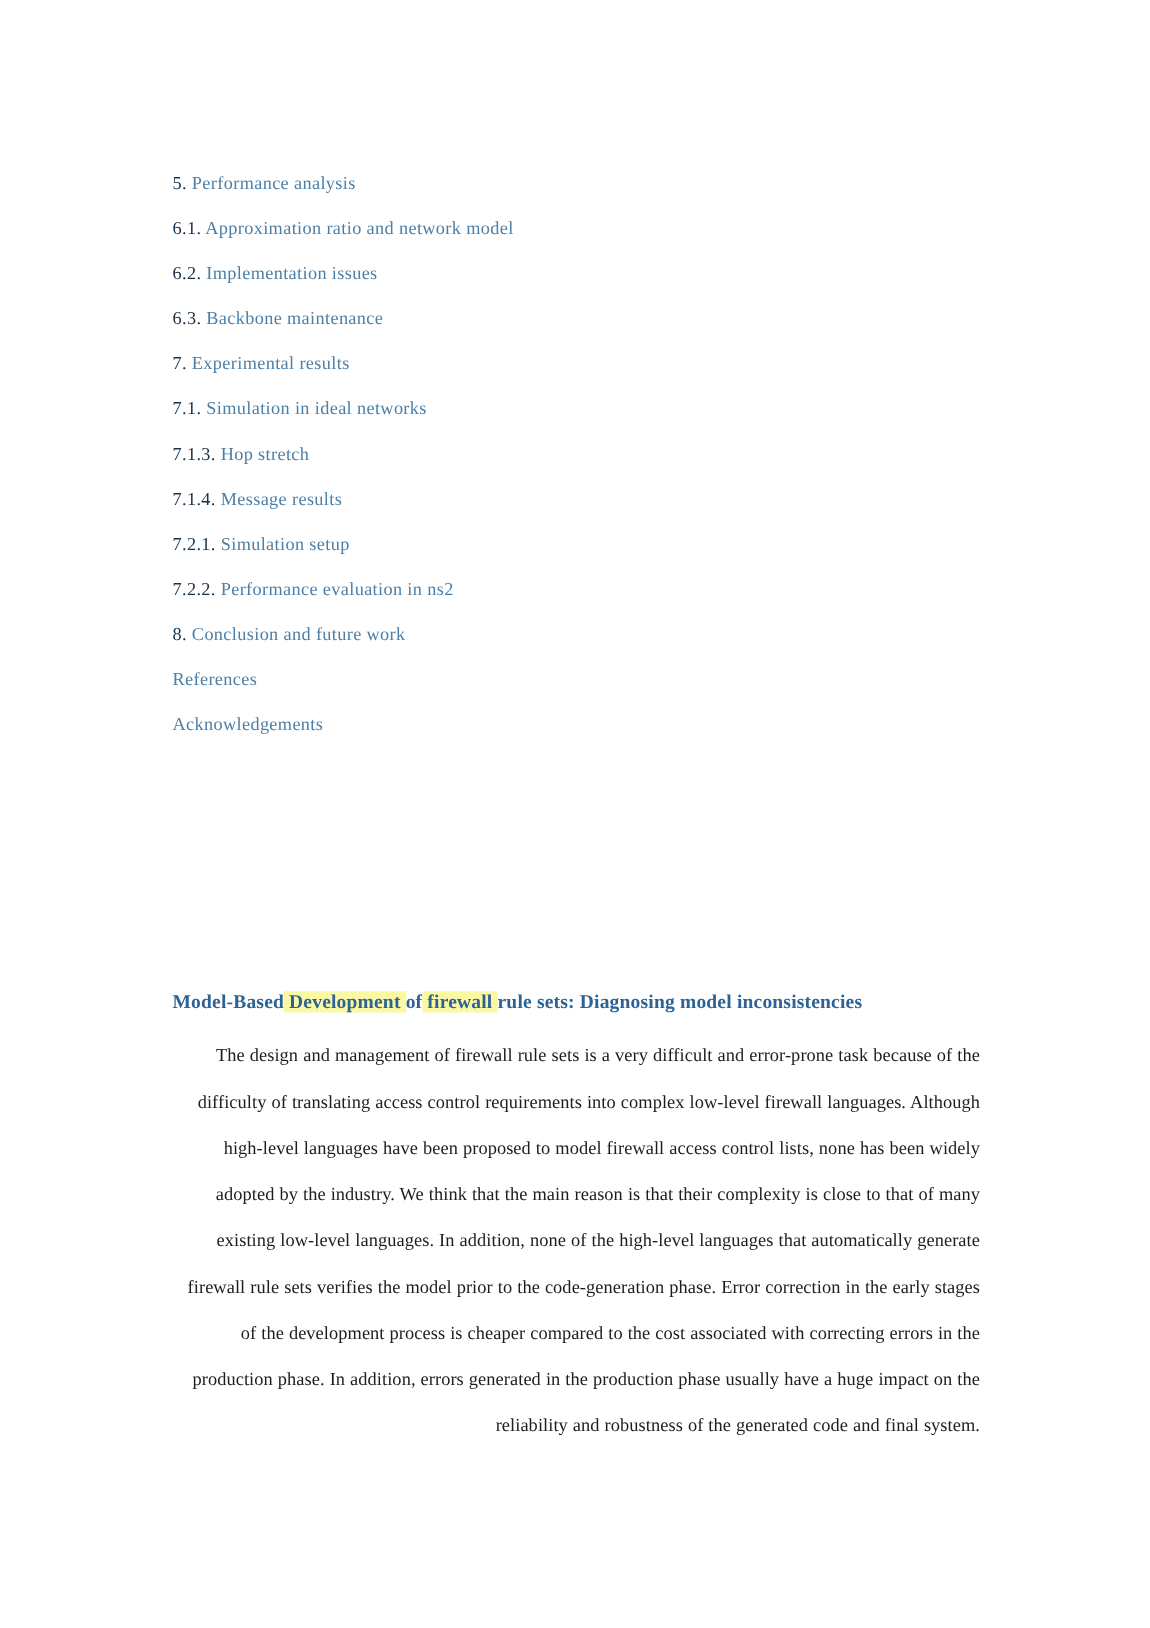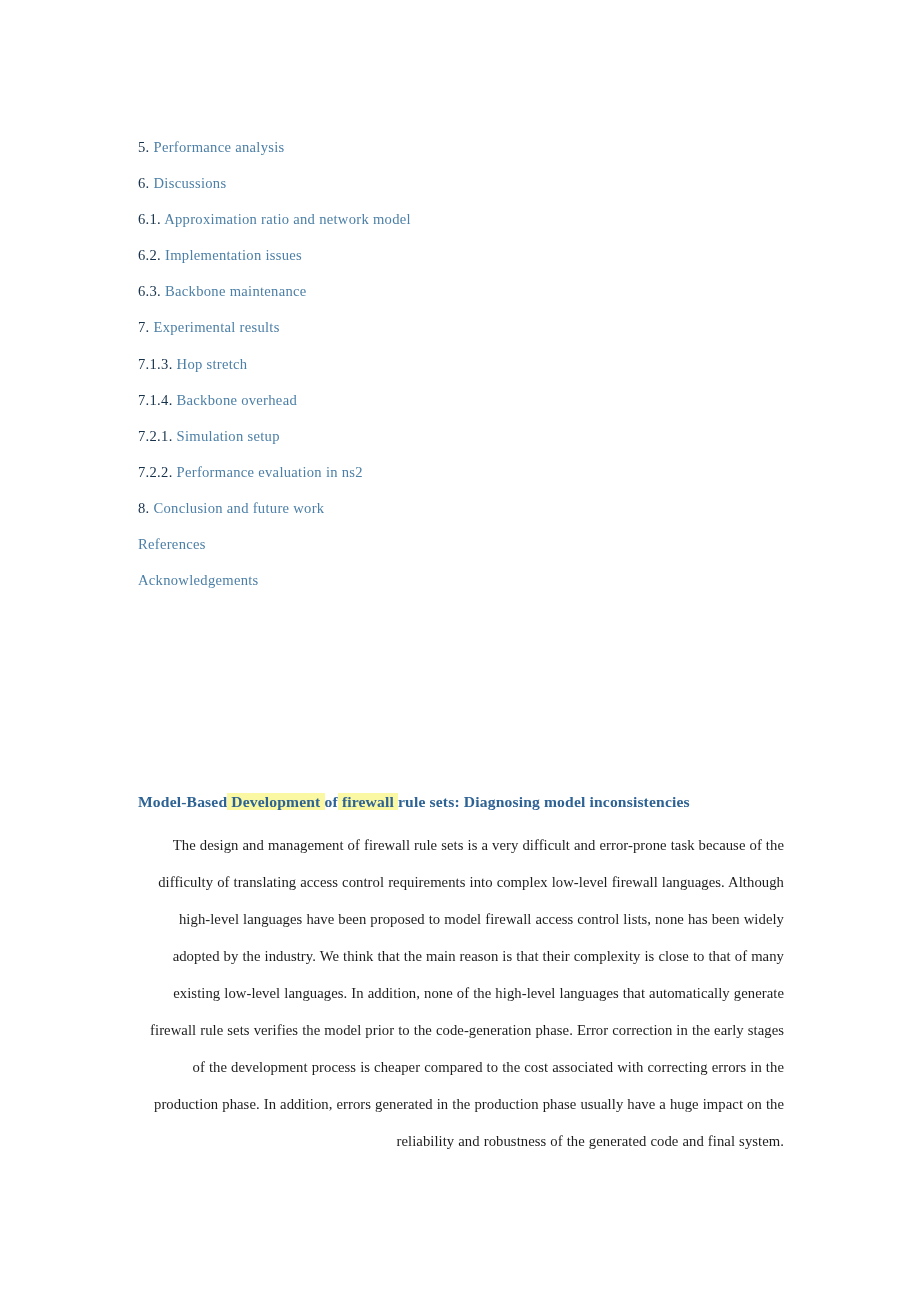--- a/index.html
+++ b/index.html
@@ -78,27 +78,27 @@
   }
 </style>
 </head>
 <body>
 
 <div class="page">
 
   <nav class="toc">
 
   <div class="toc-entry"><span class="toc-num">5.</span> <span class="toc-label">Performance analysis</span></div>
-      <div class="toc-entry"><span class="toc-num">6.</span> <span class="toc-label">Discussions</span></div>
       <div class="toc-entry"><span class="toc-num">6.1.</span> <span class="toc-label">Approximation ratio and network model</span></div>
       <div class="toc-entry"><span class="toc-num">6.2.</span> <span class="toc-label">Implementation issues</span></div>
       <div class="toc-entry"><span class="toc-num">6.3.</span> <span class="toc-label">Backbone maintenance</span></div>
       <div class="toc-entry"><span class="toc-num">7.</span> <span class="toc-label">Experimental results</span></div>
+      <div class="toc-entry"><span class="toc-num">7.1.</span> <span class="toc-label">Simulation in ideal networks</span></div>
       <div class="toc-entry"><span class="toc-num">7.1.3.</span> <span class="toc-label">Hop stretch</span></div>
-      <div class="toc-entry"><span class="toc-num">7.1.4.</span> <span class="toc-label">Backbone overhead</span></div>
+      <div class="toc-entry"><span class="toc-num">7.1.4.</span> <span class="toc-label">Message results</span></div>
       <div class="toc-entry"><span class="toc-num">7.2.1.</span> <span class="toc-label">Simulation setup</span></div>
       <div class="toc-entry"><span class="toc-num">7.2.2.</span> <span class="toc-label">Performance evaluation in ns2</span></div>
       <div class="toc-entry"><span class="toc-num">8.</span> <span class="toc-label">Conclusion and future work</span></div>
       <div class="toc-entry"><span class="toc-label">References</span></div>
       <div class="toc-entry"><span class="toc-label">Acknowledgements</span></div>
     </nav>
 
   <section class="article">
     <h2 class="article-title"><span>Model-Based</span><span class="hl"> Development </span><span>of</span><span class="hl"> firewall </span><span>rule sets: Diagnosing model inconsistencies</span></h2>
     <p class="article-abstract">The design and management of firewall rule sets is a very difficult and error-prone task because of the difficulty of translating access control requirements into complex low-level firewall languages. Although high-level languages have been proposed to model firewall access control lists, none has been widely adopted by the industry. We think that the main reason is that their complexity is close to that of many existing low-level languages. In addition, none of the high-level languages that automatically generate firewall rule sets verifies the model prior to the code-generation phase. Error correction in the early stages of the development process is cheaper compared to the cost associated with correcting errors in the production phase. In addition, errors generated in the production phase usually have a huge impact on the reliability and robustness of the generated code and final system.</p>

